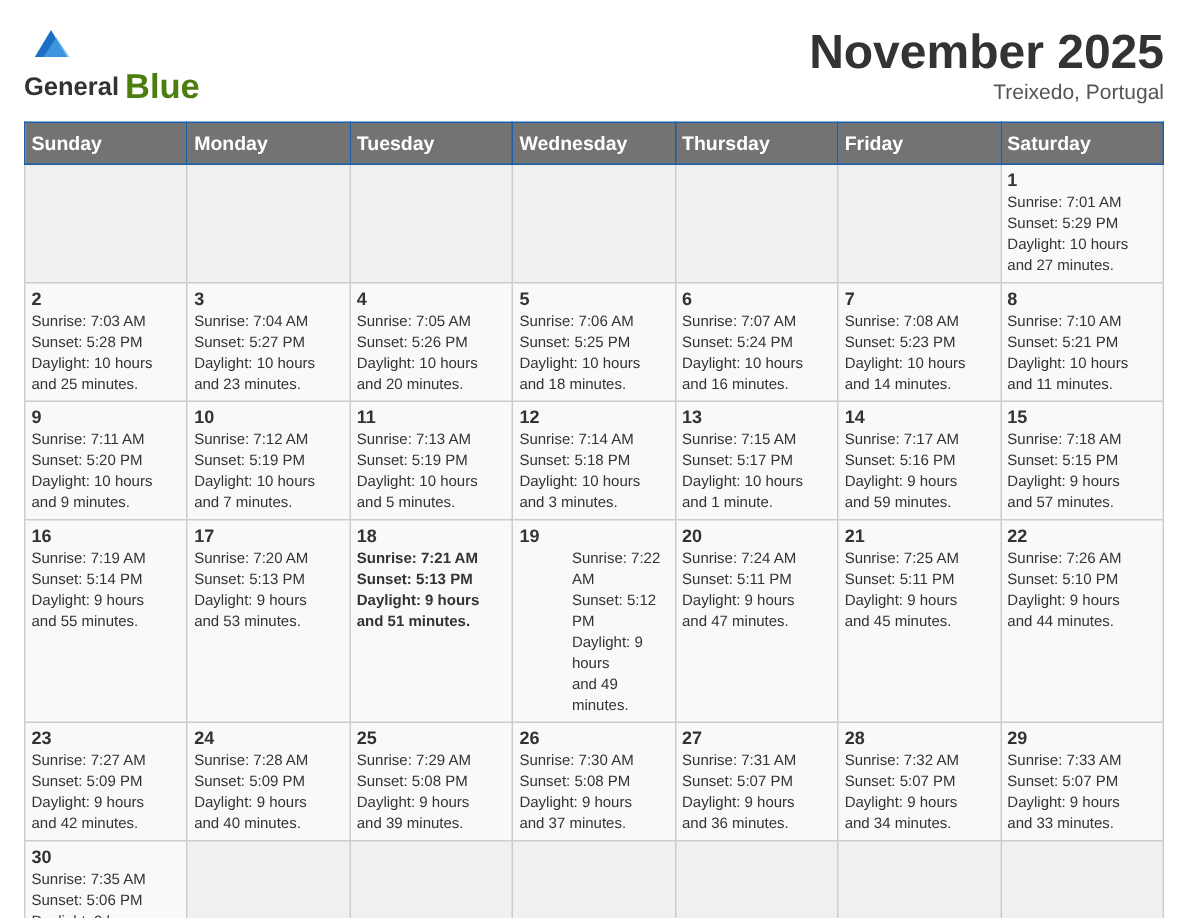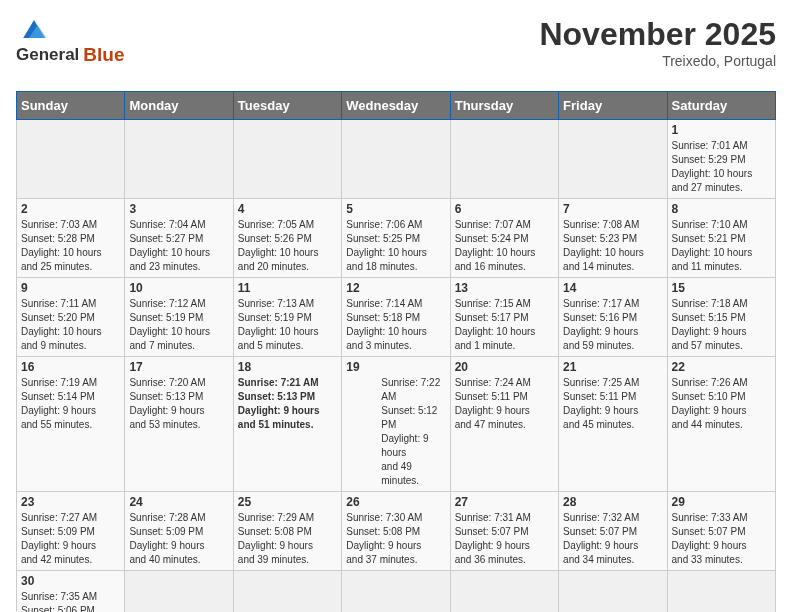--- a/index.html
+++ b/index.html
@@ -7,21 +7,21 @@
       font-family: Arial, sans-serif;
       background: #fff;
       width: 792px;
       min-height: 612px;
       padding: 16px;
     }
     .header {
       display: flex;
       justify-content: space-between;
       align-items: flex-start;
-      margin-bottom: 22px;
+      margin-bottom: 10px;
     }
     .logo {
       display: flex;
       flex-direction: column;
       align-items: flex-start;
     }
     .logo-icon {
       width: 36px;
       height: 28px;
     }
@@ -85,21 +85,21 @@
 <body>
 
 <div class="header">
   <div class="logo">
     <svg class="logo-icon" viewBox="0 0 50 38" xmlns="http://www.w3.org/2000/svg">
       <polygon points="10,30 25,5 40,30" fill="#1a6fc4"></polygon>
       <polygon points="18,30 30,12 42,30" fill="#4da6e8" opacity="0.7"></polygon>
     </svg>
     <div class="logo-text-row">
       <span style="font-size:17px;font-weight:bold;color:#333;">General</span>
-      <span style="font-size:19px;font-weight:bold;color:#c2410c;">Blue</span>
+      <span style="font-size:23px;font-weight:bold;color:#4d7c0f;">Blue</span>
     </div>
   </div>
   <div class="title-block">
     <div class="month-title">November 2025</div>
     <div class="location">Treixedo, Portugal</div>
   </div>
 </div>
 
 <table class="calendar">
   <thead>

